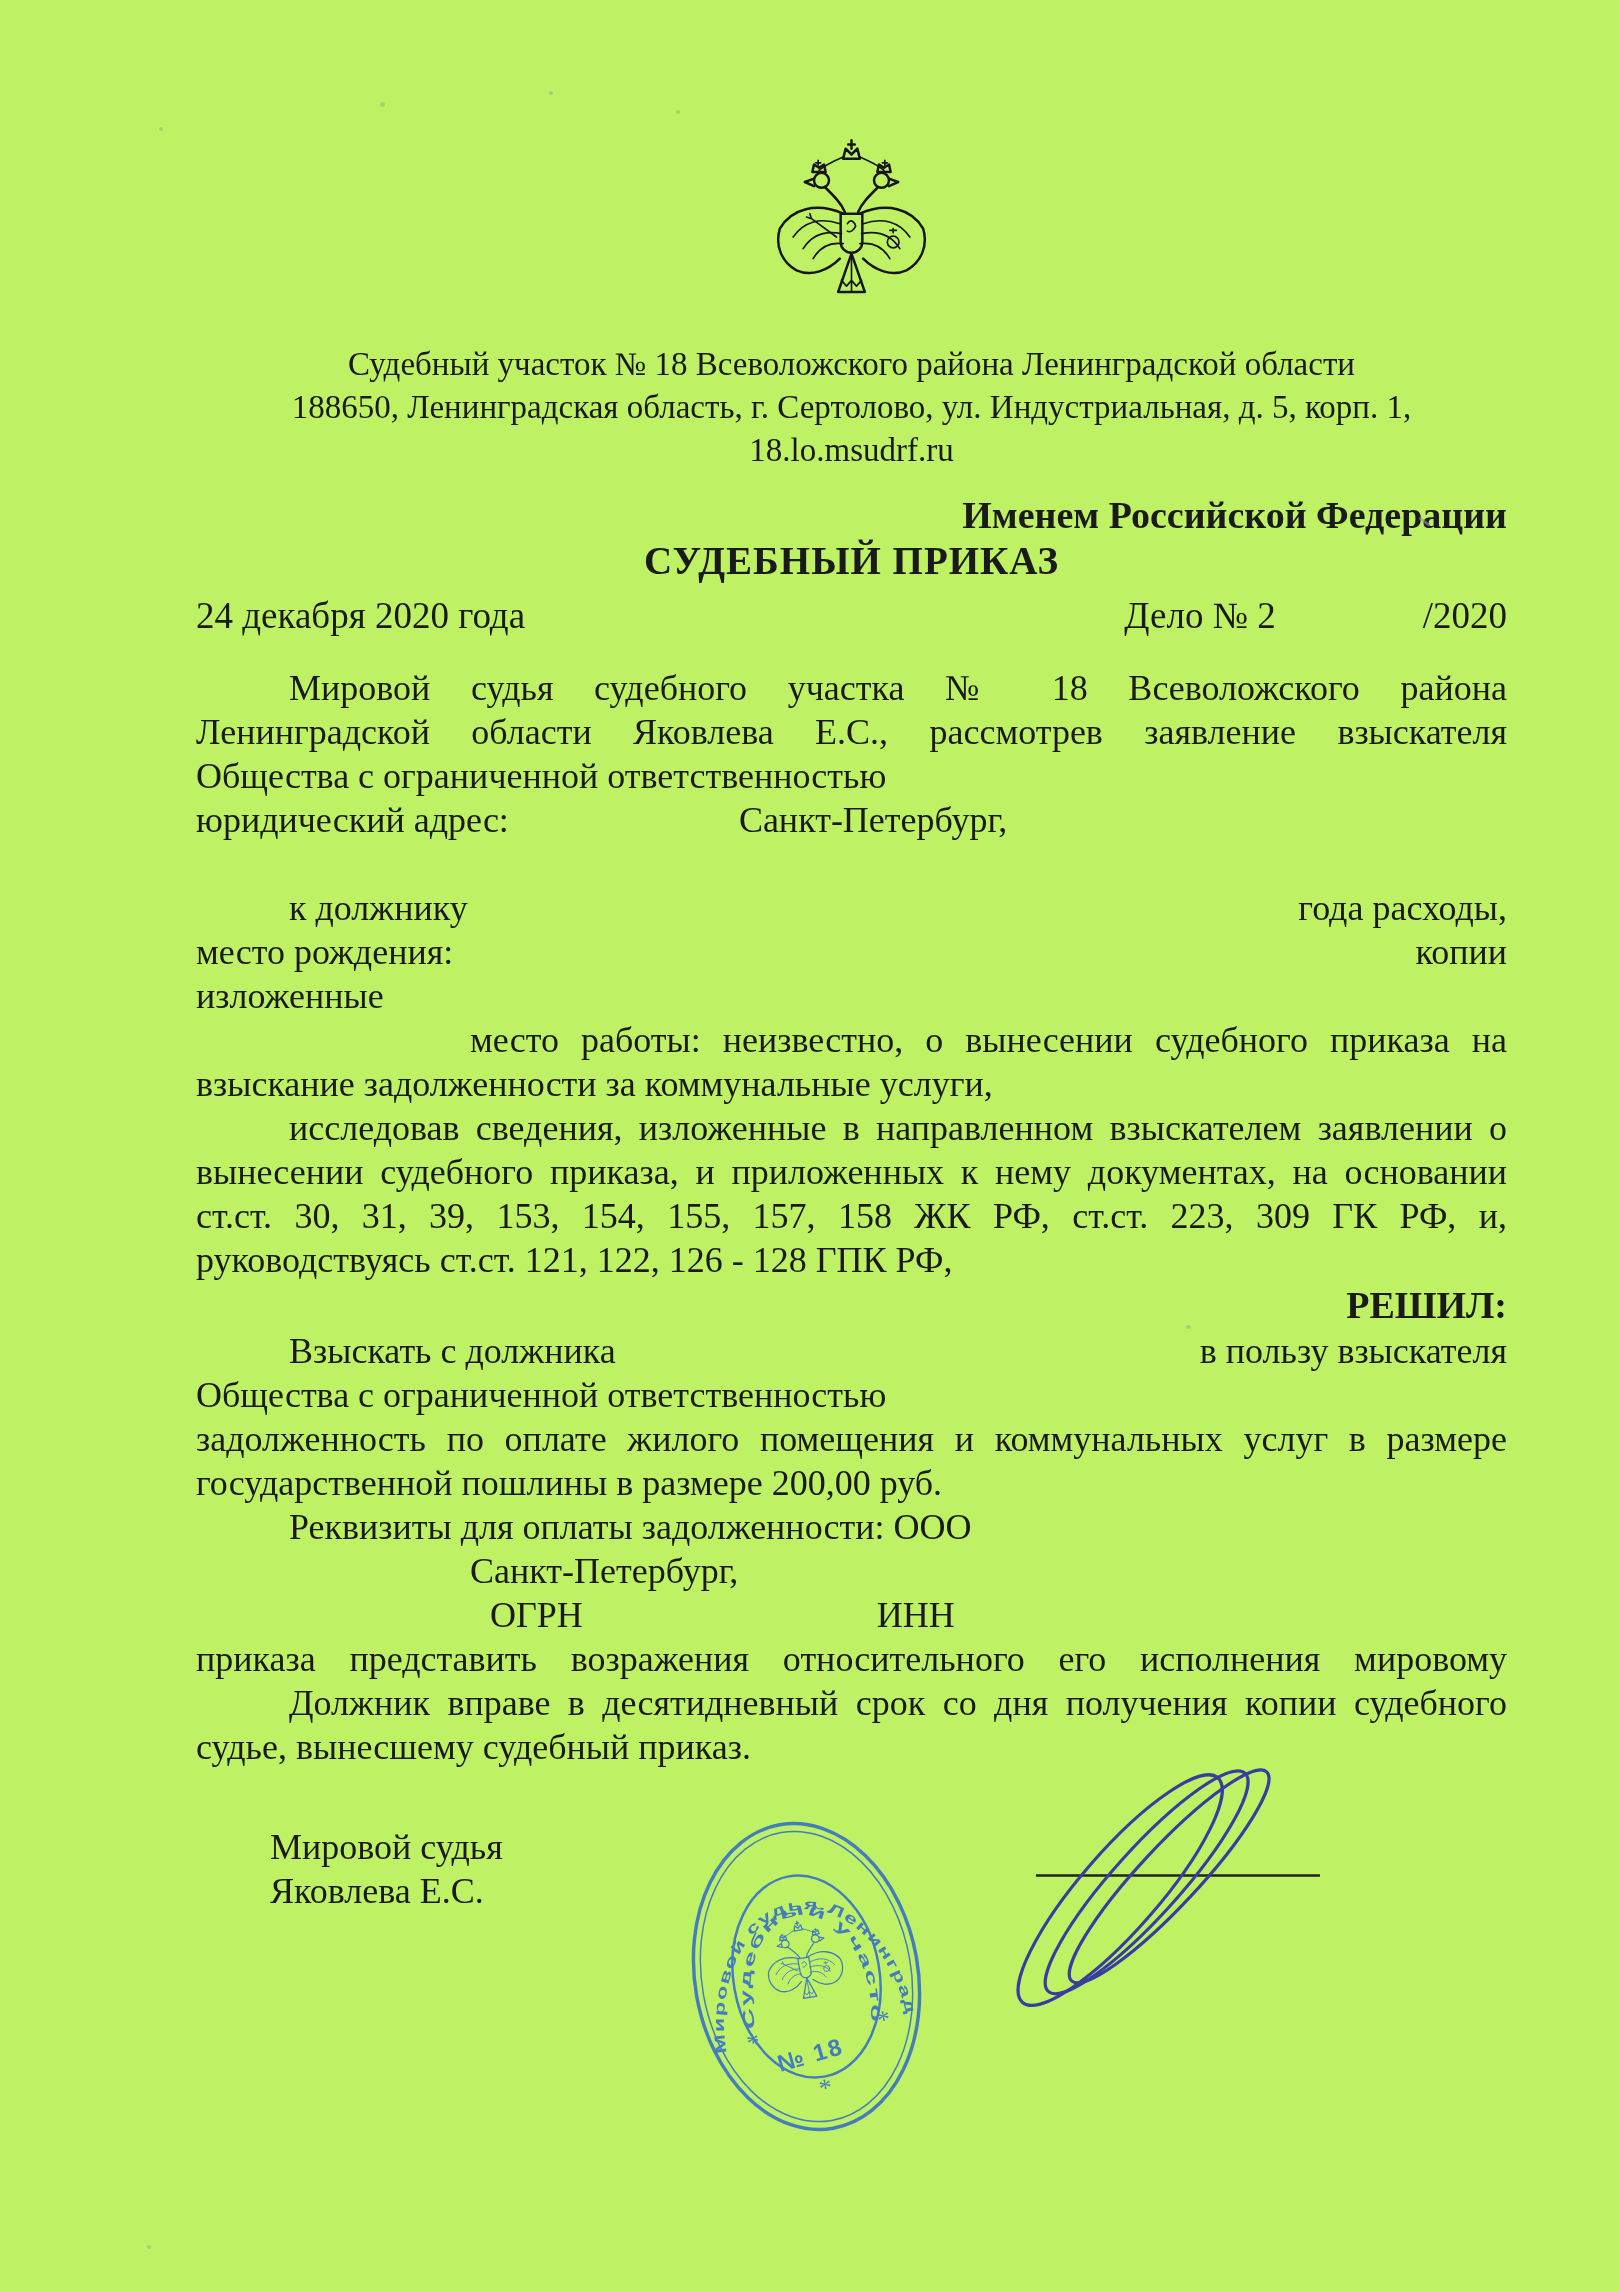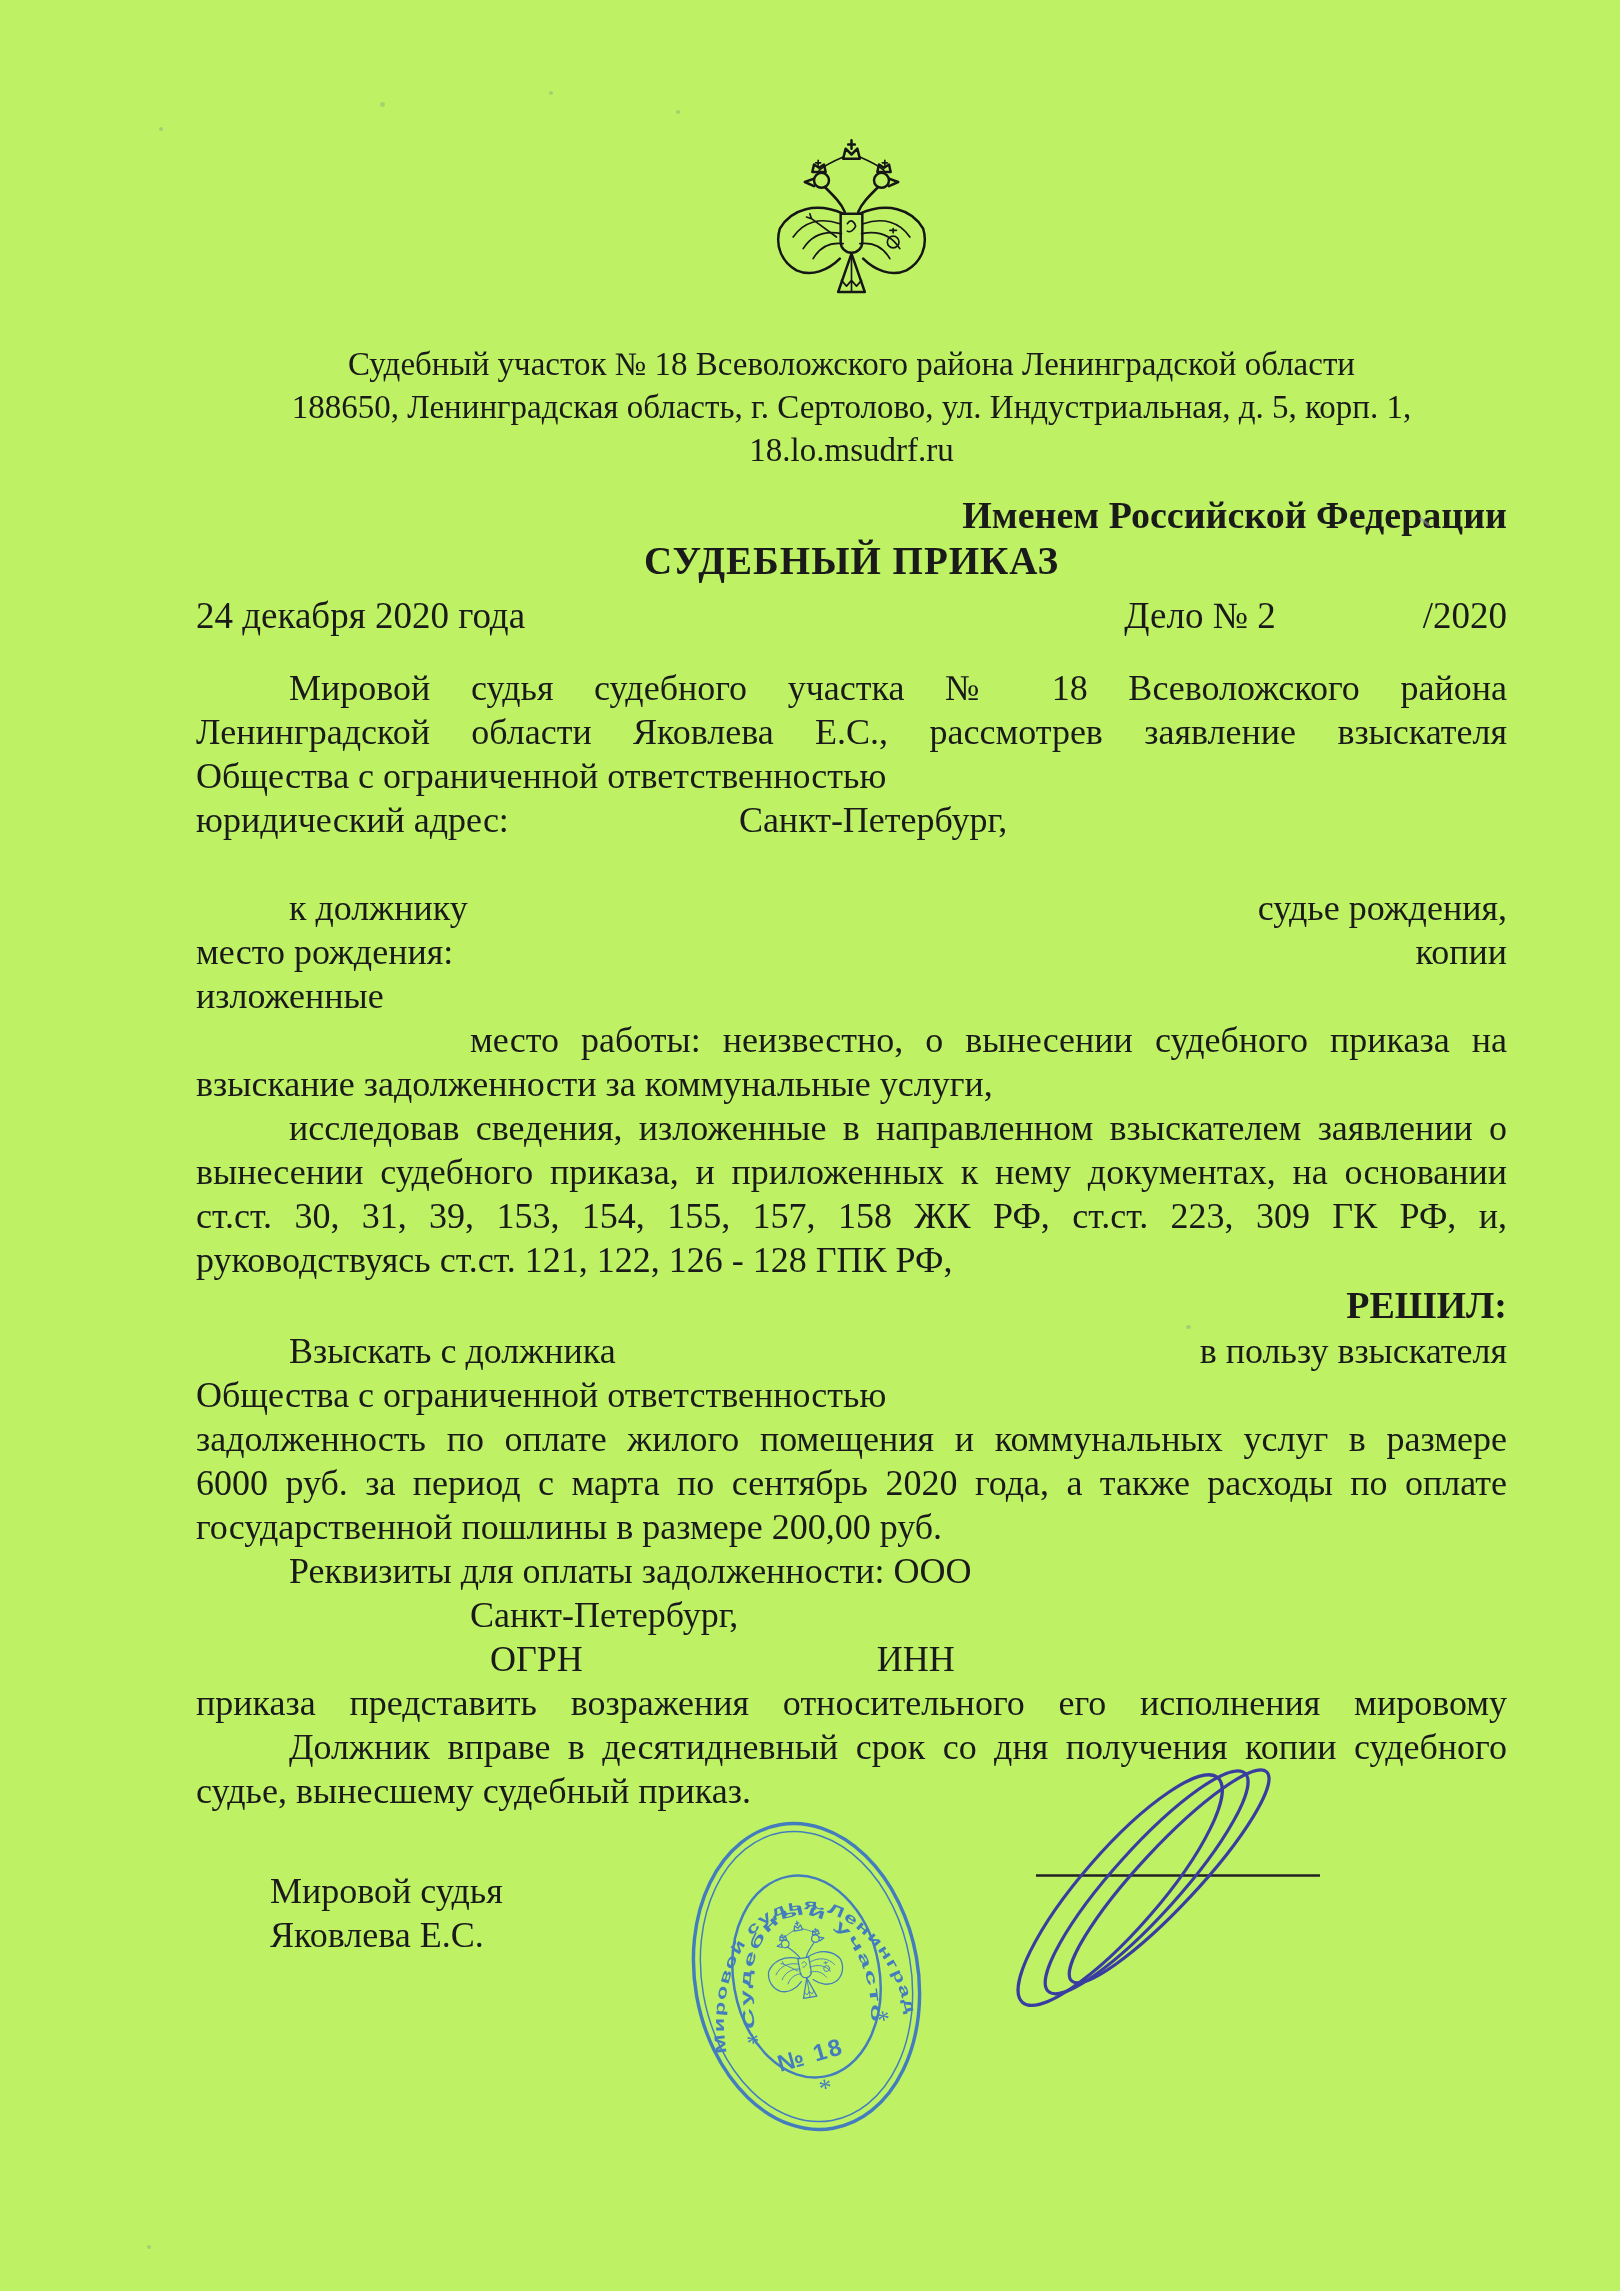--- a/index.html
+++ b/index.html
@@ -95,41 +95,40 @@
     <div class="bodyblock">
       <div class="ln jf ind">Мировой судья судебного участка № 18 Всеволожского района</div>
       <div class="ln jf">Ленинградской области Яковлева Е.С., рассмотрев заявление взыскателя</div>
       <div class="ln">Общества с ограниченной ответственностью</div>
       <div class="ln addrrow">
         <span>юридический адрес:</span><span class="gap"></span><span>Санкт-Петербург,</span>
       </div>
       <div class="blank"></div>
       <div class="ln split">
         <span class="pl95">к должнику</span>
-        <span>судье рождения,</span>
+        <span>года расходы,</span>
       </div>
       <div class="ln split">
         <span>место рождения:</span>
         <span>копии</span>
       </div>
       <div class="ln">изложенные</div>
       <div class="ln jf indbig">место работы: неизвестно, о вынесении судебного приказа на</div>
       <div class="ln">взыскание задолженности за коммунальные услуги,</div>
       <div class="ln jf ind">исследовав сведения, изложенные в направленном взыскателем заявлении о</div>
       <div class="ln jf">вынесении судебного приказа, и приложенных к нему документах, на основании</div>
       <div class="ln jf">ст.ст. 30, 31, 39, 153, 154, 155, 157, 158 ЖК РФ, ст.ст. 223, 309 ГК РФ, и,</div>
       <div class="ln">руководствуясь ст.ст. 121, 122, 126 - 128 ГПК РФ,</div>
       <div class="resolution">РЕШИЛ:</div>
       <div class="ln split">
         <span class="pl95">Взыскать с должника</span>
         <span>в пользу взыскателя</span>
       </div>
       <div class="ln">Общества с ограниченной ответственностью</div>
       <div class="ln jf">задолженность по оплате жилого помещения и коммунальных услуг в размере</div>
-      <div class="ln jf">6000 руб. за период с марта по сентябрь 2020 года, а также расходы по оплате</div>
       <div class="ln">государственной пошлины в размере 200,00 руб.</div>
       <div class="ln ind">Реквизиты для оплаты задолженности: ООО</div>
       <div class="ln indbig">Санкт-Петербург,</div>
       <div class="ln ogrow">
         <span>ОГРН</span><span class="gap"></span><span>ИНН</span>
       </div>
       <div class="ln jf">приказа представить возражения относительного его исполнения мировому</div>
       <div class="ln jf ind">Должник вправе в десятидневный срок со дня получения копии судебного</div>
       <div class="ln">судье, вынесшему судебный приказ.</div>
     </div>

